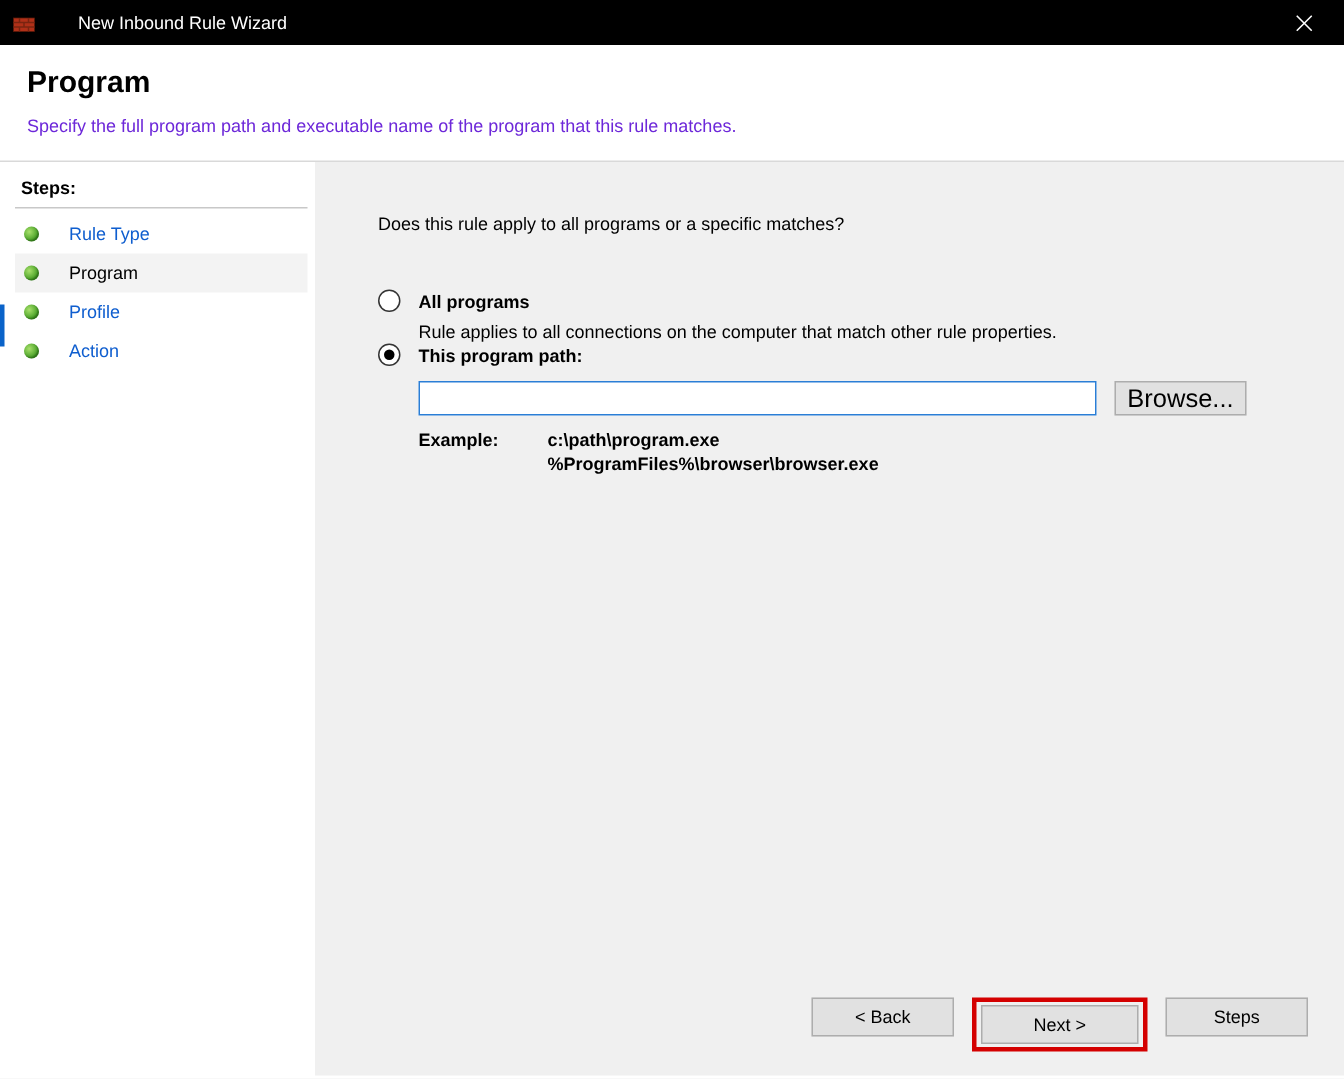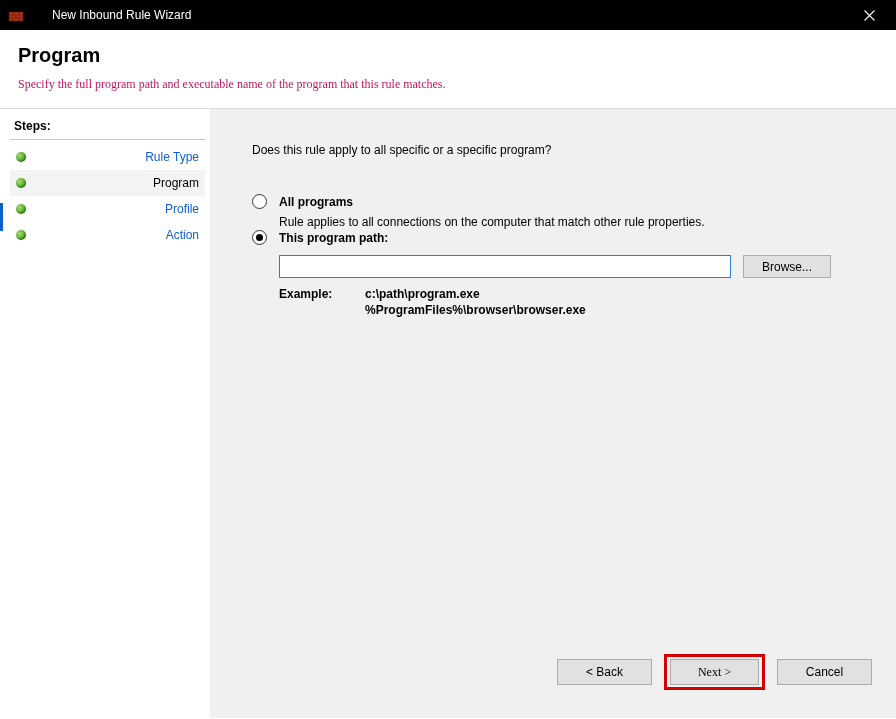--- a/index.html
+++ b/index.html
@@ -40,22 +40,21 @@
 .header-area {
   padding: 14px 18px 16px 18px;
 }
 .header-area h1 {
   font-size: 20px;
   font-weight: 700;
   margin-bottom: 10px;
 }
 .header-area .subtitle {
   font-size: 12px;
-  color: #be185d;
-  font-family: Liberation Serif, serif;
+  color: #6d28d9;
 }
 .divider {
   border-bottom: 1px solid #d9d9d9;
 }
 
 .body-area {
   display: flex;
   height: calc(100% - 30px - 80px);
   border-radius: 27px;
 }
@@ -74,21 +73,20 @@
   margin-bottom: 4px;
 }
 .step-item {
   display: flex;
   align-items: center;
   gap: 20px;
   padding: 6px 6px;
   font-size: 12px;
   color: #0f5ecf;
   cursor: pointer;
-  justify-content: space-between;
 }
 .step-item.current {
   color: #000;
   background: #f3f3f3;
 }
 .step-item .bullet {
   width: 10px; height: 10px;
   border-radius: 50%;
   background: radial-gradient(circle at 35% 35%, #a8e06c, #3e9a1f 70%);
   box-shadow: inset -1px -1px 1px rgba(0,0,0,0.25);
@@ -154,57 +152,55 @@
   border: 1px solid #2a7ed6;
   background: #fff;
   padding: 2px 6px;
   font-size: 12px;
   outline: none;
 }
 .browse-btn {
   width: 88px; height: 23px;
   background: #e1e1e1;
   border: 1px solid #adadad;
-  font-size: 12px;
+  font-size: 17px;
   cursor: pointer;
 }
 .example-row {
   margin-left: 27px;
   margin-top: 8px;
   display: grid;
   grid-template-columns: 86px 1fr;
   font-size: 12px;
   line-height: 1.35;
   font-weight: bold;
 }
 .example-row .ex-label { }
 .example-row .ex-lines { white-space: pre-line; }
 
 .footer {
   position: absolute;
-  bottom: 28px;
+  bottom: 16px;
   right: 24px;
   display: flex;
   gap: 12px;
-  align-items: center;
 }
 .footer button {
   width: 95px; height: 26px;
   background: #e1e1e1;
   border: 1px solid #adadad;
   font-size: 12px;
   cursor: pointer;
 }
 .footer .next-wrap {
   border: 3px solid #d40000;
   padding: 2px 3px;
 }
 .footer .next-wrap button {
-  width: 89px;
-  font-family: Liberation Serif, serif;
+  width: 105px;
 }
 </style>
 </head>
 <body>
 
 <div class="titlebar">
   <span class="app-icon">
     <svg width="16" height="16" viewBox="0 0 16 16">
       <rect x="1" y="5" width="14" height="9" fill="#b03018"></rect>
       <rect x="1" y="5" width="14" height="9" fill="none" stroke="#5a1808" stroke-width="0.5"></rect>
@@ -249,21 +245,21 @@
       <span class="bullet"></span>
       <span>Profile</span>
     </div>
     <div class="step-item">
       <span class="bullet"></span>
       <span>Action</span>
     </div>
   </div>
 
   <div class="content">
-    <div class="question">Does this rule apply to all specific or a specific program?</div>
+    <div class="question">Does this rule apply to all programs or a specific matches?</div>
 
     <div class="radio-row">
       <span class="radio-circle"></span>
       <span class="radio-label-bold">All programs</span>
     </div>
     <div class="radio-desc">Rule applies to all connections on the computer that match other rule properties.</div>
 
     <div class="radio-row">
       <span class="radio-circle checked"></span>
       <span class="radio-label-bold">This program path:</span>
@@ -276,16 +272,16 @@
       <div class="ex-label">Example:</div>
       <div class="ex-lines">c:\path\program.exe
 %ProgramFiles%\browser\browser.exe</div>
     </div>
 
     <div class="footer">
       <button>&lt; Back</button>
       <span class="next-wrap">
         <button>Next &gt;</button>
       </span>
-      <button>Cancel</button>
+      <button>Steps</button>
     </div>
   </div>
 </div>
 
 </body></html>

